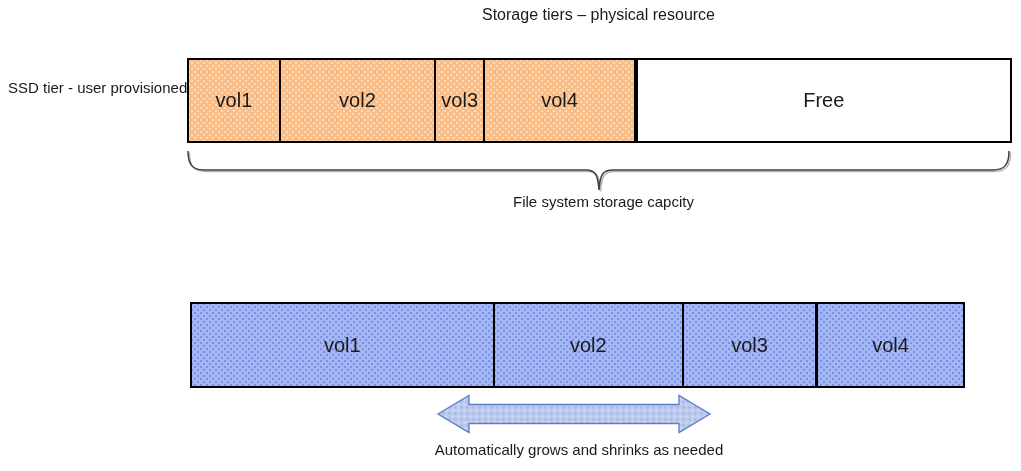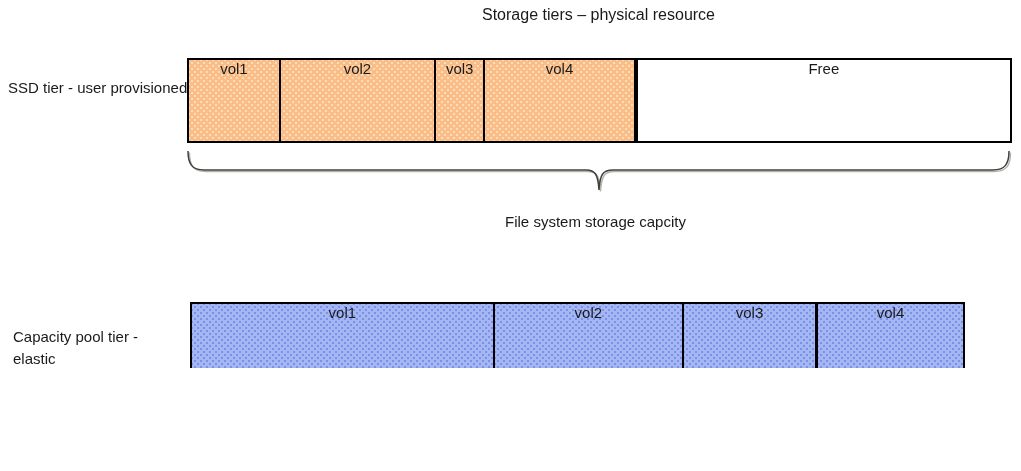--- a/index.html
+++ b/index.html
@@ -3,41 +3,41 @@
 <meta charset="utf-8">
 <style>
   * { margin:0; padding:0; box-sizing:border-box; }
   html,body { background:#ffffff; }
   body {
     font-family:"Liberation Sans", sans-serif;
     color:var(--text,#1a1a1a);
   }
   .canvas {
     position:relative;
-    width:1021px; height:368px;
+    width:1021px; height:471px;
     background:#ffffff;
     overflow:hidden;
   }
   .title {
     position:absolute; left:187px; top:6px; width:823px;
     text-align:center; font-size:16px; color:var(--text,#1a1a1a);
   }
   .row-label { position:absolute; font-size:15px; color:var(--text,#1a1a1a); }
   .ssd-label { left:8px; top:45px; height:85px; display:flex; align-items:center; }
   .cap-label { left:13px; top:326px; line-height:22px; }
   .bar {
     position:absolute; display:flex;
     border:2px solid var(--bar-border,#000);
     background:#fff;
   }
   .ssd-bar { left:187px; top:58px; width:825px; height:85px; }
   .cap-bar { left:190px; top:302px; width:775px; height:86px; }
   .seg {
-    display:flex; justify-content:center;
-    font-size:15px; min-width:0;
+    display:flex; align-items:center; justify-content:center;
+    font-size:20px; min-width:0;
     border-right:2px solid var(--bar-border,#000);
   }
   .seg:last-child { border-right:none; }
   .ssd-bar .seg.thick { border-right-width:4px; }
   .cap-bar .seg.thick { border-right-width:3px; }
   .fill-orange {
     background-color:var(--orange-fill,#FABD88);
     background-image:
       radial-gradient(circle, var(--orange-dot,#FDDDB8) 1px, rgba(0,0,0,0) 1.4px),
       radial-gradient(circle, var(--orange-dot,#FDDDB8) 1px, rgba(0,0,0,0) 1.4px);
@@ -50,21 +50,21 @@
       radial-gradient(circle, var(--blue-dot,#7B91E8) 1px, rgba(0,0,0,0) 1.4px),
       radial-gradient(circle, var(--blue-dot,#7B91E8) 1px, rgba(0,0,0,0) 1.4px);
     background-size:6px 6px;
     background-position:0 0, 3px 3px;
   }
   .fill-white { background:#ffffff;border-radius:12px; }
   .caption {
     position:absolute; font-size:15px; text-align:center;
     color:var(--text,#1a1a1a);
   }
-  .brace-caption { left:184px; top:193px; width:823px;margin-top:20px; }
+  .brace-caption { left:192px; top:193px; width:823px; }
   .arrow-caption { left:429px; top:441px; width:300px; }
   svg.brace  { position:absolute; left:187px; top:149px; }
   svg.arrow  { position:absolute; left:436px; top:394px; }
 </style>
 </head>
 <body>
 
 <div class="canvas">
 
   <div class="title">Storage tiers – physical resource</div>
@@ -89,24 +89,20 @@
     </div>
   </div>
 
   <svg class="brace" width="825" height="44" viewBox="0 0 825 44" aria-hidden="true">
     <path d="M 2.5 3.5 C 2.5 16.5 6.5 22.5 18.5 22.5 L 400.5 22.5 C 409.5 22.5 412.5 26.5 413.5 42.5 C 414.5 26.5 417.5 22.5 427.5 22.5 L 807.5 22.5 C 819.5 22.5 823.5 16.5 823.5 3.5" fill="none" style="stroke:var(--brace-shadow,#B3B4A8)" stroke-width="1.4"></path>
     <path d="M 1 2 C 1 15 5 21 17 21 L 399 21 C 408 21 411 25 412 41 C 413 25 416 21 426 21 L 806 21 C 818 21 822 15 822 2" fill="none" style="stroke:var(--brace-line,#404040)" stroke-width="1.5"></path>
   </svg>
 
   <div class="caption brace-caption">File system storage capcity</div>
 
-  <div class="row-label cap-label">
-    <div>Capacity pool tier -</div>
-    <div>elastic</div>
-  </div>
 
   <div class="bar cap-bar">
     <div class="seg fill-blue" style="flex:305 0 0">
       <span>vol1</span>
     </div>
     <div class="seg fill-blue" style="flex:190 0 0">
       <span>vol2</span>
     </div>
     <div class="seg fill-blue thick" style="flex:133 0 0">
       <span>vol3</span>
@@ -120,14 +116,15 @@
     <defs>
       <pattern id="arrowdots" width="6" height="6" patternUnits="userSpaceOnUse">
         <rect width="6" height="6" style="fill:var(--arrow-fill,#BDC9EE)"></rect>
         <circle cx="1.5" cy="1.5" r="1" style="fill:var(--arrow-dot-dark,#9AAEE3)"></circle>
         <circle cx="4.5" cy="4.5" r="1" style="fill:var(--arrow-dot-light,#D8E0F5)"></circle>
       </pattern>
     </defs>
     <path d="M 2 20 L 33 1.5 L 33 10.5 L 243 10.5 L 243 1.5 L 274 20 L 243 38.5 L 243 29.5 L 33 29.5 L 33 38.5 Z" fill="url(#arrowdots)" style="stroke:var(--arrow-border,#5B7BC8)" stroke-width="1.3" stroke-linejoin="miter"></path>
   </svg>
 
+  <div class="caption arrow-caption">Automatically grows and shrinks as needed</div>
 
 </div>
 
 </body></html>

